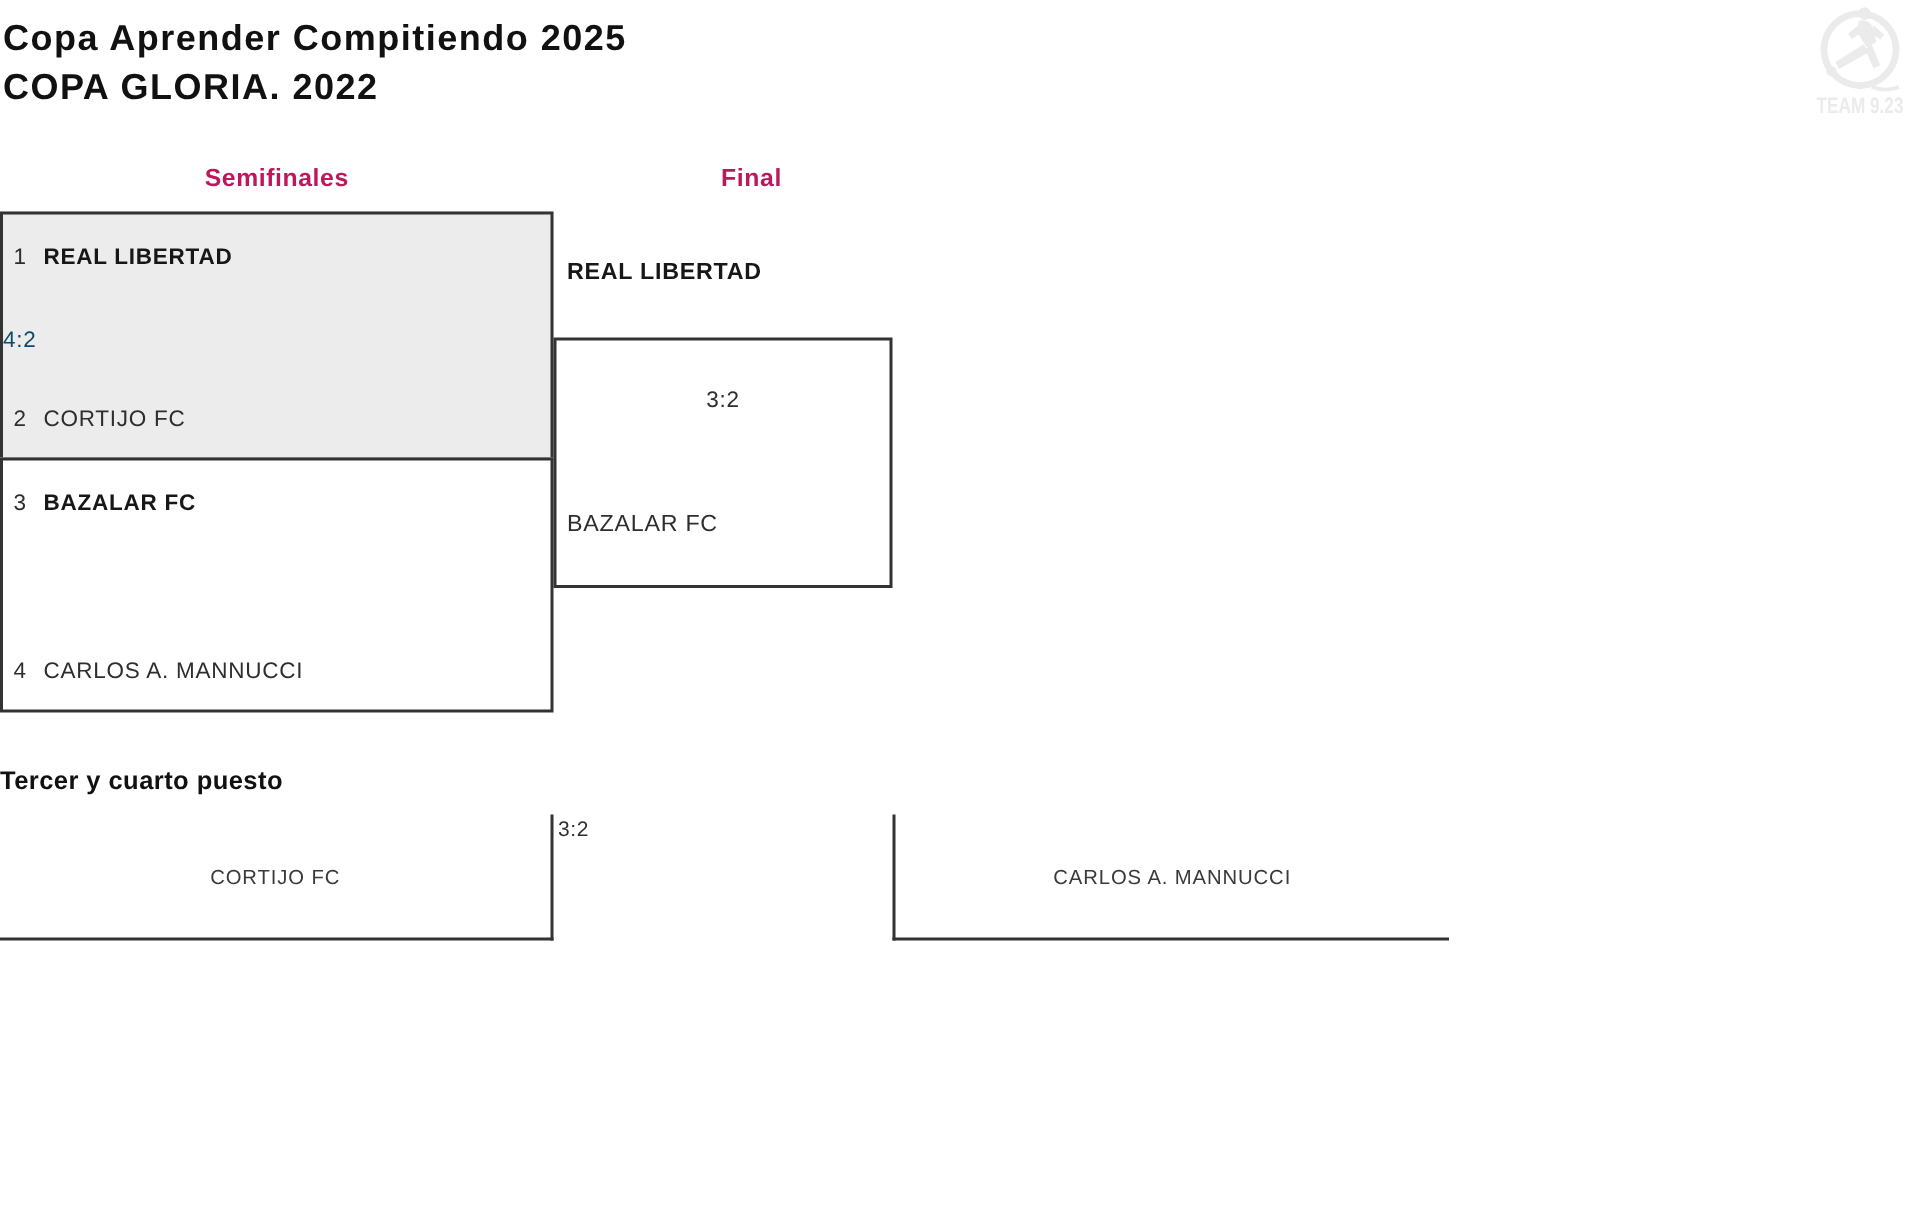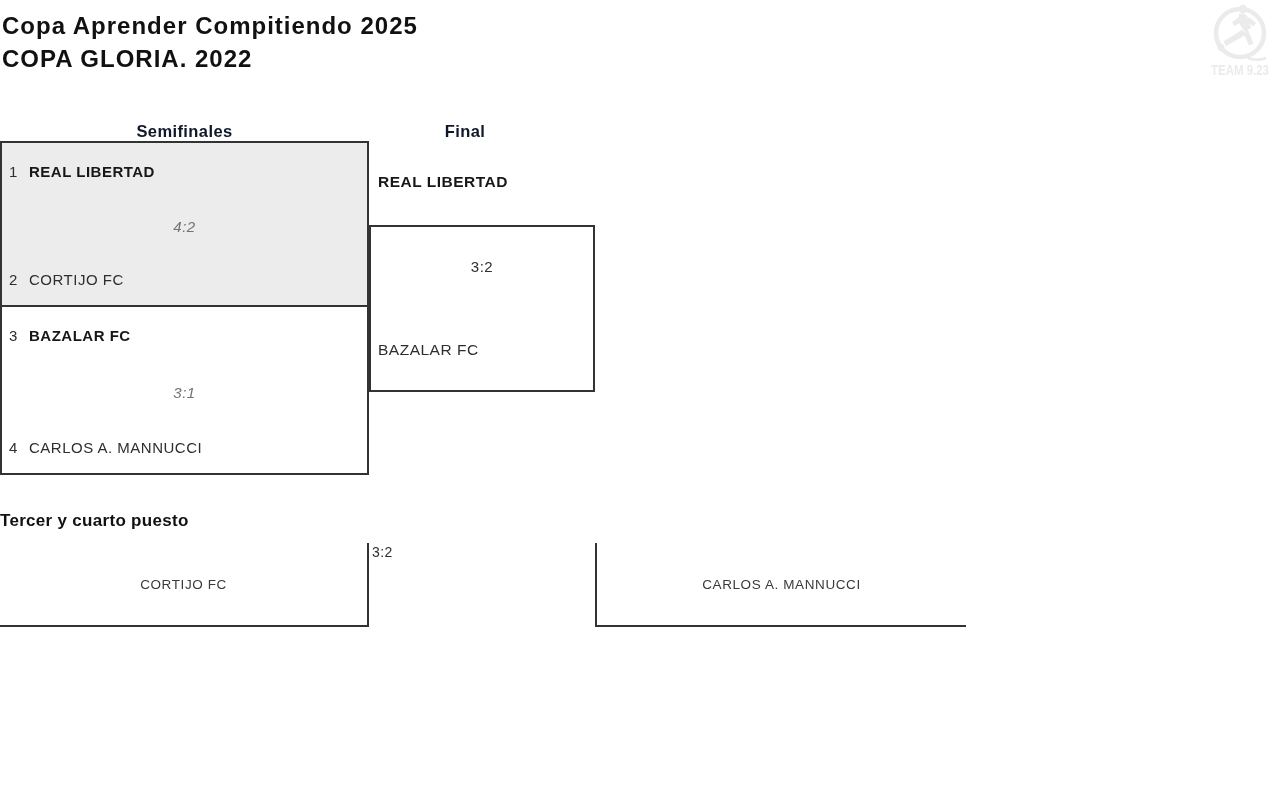--- a/index.html
+++ b/index.html
@@ -38,26 +38,25 @@
     height: 78px;
   }
 
   
   .col-header {
     position: absolute;
     top: 110px;
     font-size: 16.5px;
     font-weight: 600;
     letter-spacing: 0.4px;
-    color: #0f172a;
+    color: #be185d;
     text-align: center;
-    margin-top: 12px;
   }
   .col-header.semis { left: 0; width: 369px; }
-  .col-header.final { left: 352px; width: 226px; }
+  .col-header.final { left: 388px; width: 226px; }
 
   
   .match-box {
     position: absolute;
     left: 0;
     width: 369px;
     box-sizing: border-box;
     border: 2px solid #333333;
     display: flex;
     flex-direction: column;
@@ -86,25 +85,23 @@
   .seed {
     width: 13px;
     margin-right: 7px;
     font-weight: 400;
     color: #2e2e2e;
     flex: none;
   }
   .team-name { color: #2e2e2e; font-weight: 400; }
   .team-name.winner { color: #171717; font-weight: 700; }
   .score-row {
-    text-align: center;
     font-size: 15px;
     letter-spacing: 0.5px;
-    color: #737373;
-    font-style: italic;
+    color: #0c4a6e;
   }
 
   
   .final-box {
     position: absolute;
     left: 369px;
     top: 225px;
     width: 226px;
     height: 167px;
     box-sizing: border-box;
@@ -214,21 +211,20 @@
       <span class="seed">2</span>
       <span class="team-name">CORTIJO FC</span>
     </div>
   </div>
 
   <div class="match-box sf2">
     <div class="team-row">
       <span class="seed">3</span>
       <span class="team-name winner">BAZALAR FC</span>
     </div>
-    <div class="score-row">3:1</div>
     <div class="team-row">
       <span class="seed">4</span>
       <span class="team-name">CARLOS A. MANNUCCI</span>
     </div>
   </div>
 
   <div class="final-box"></div>
   <div class="final-team home">REAL LIBERTAD</div>
   <div class="final-score">3:2</div>
   <div class="final-team away">BAZALAR FC</div>

